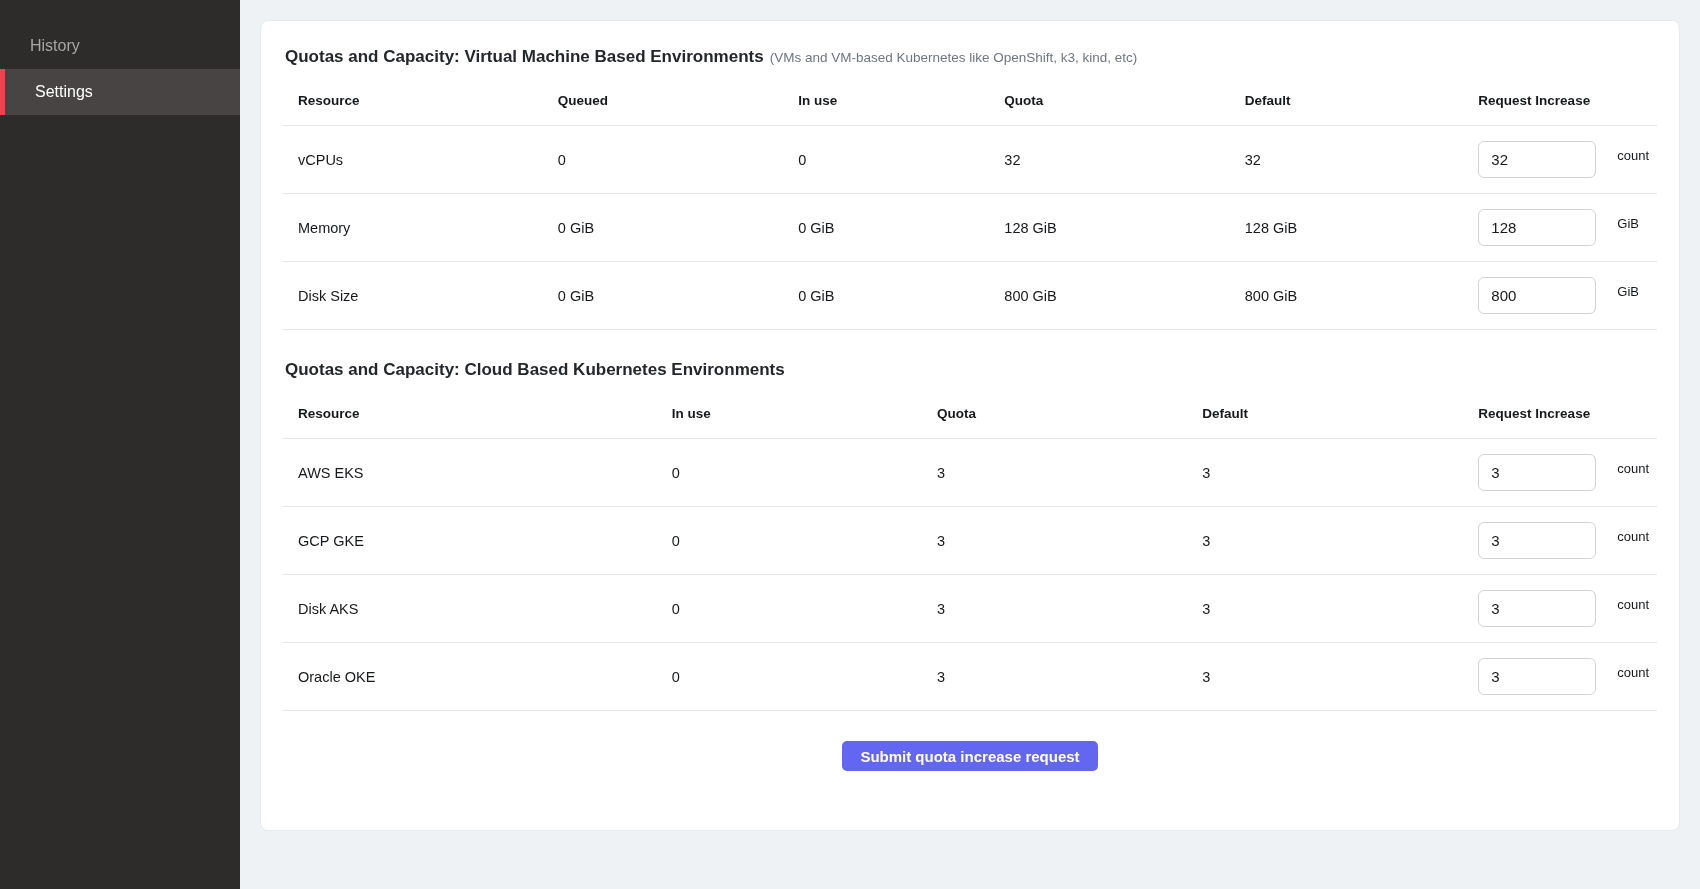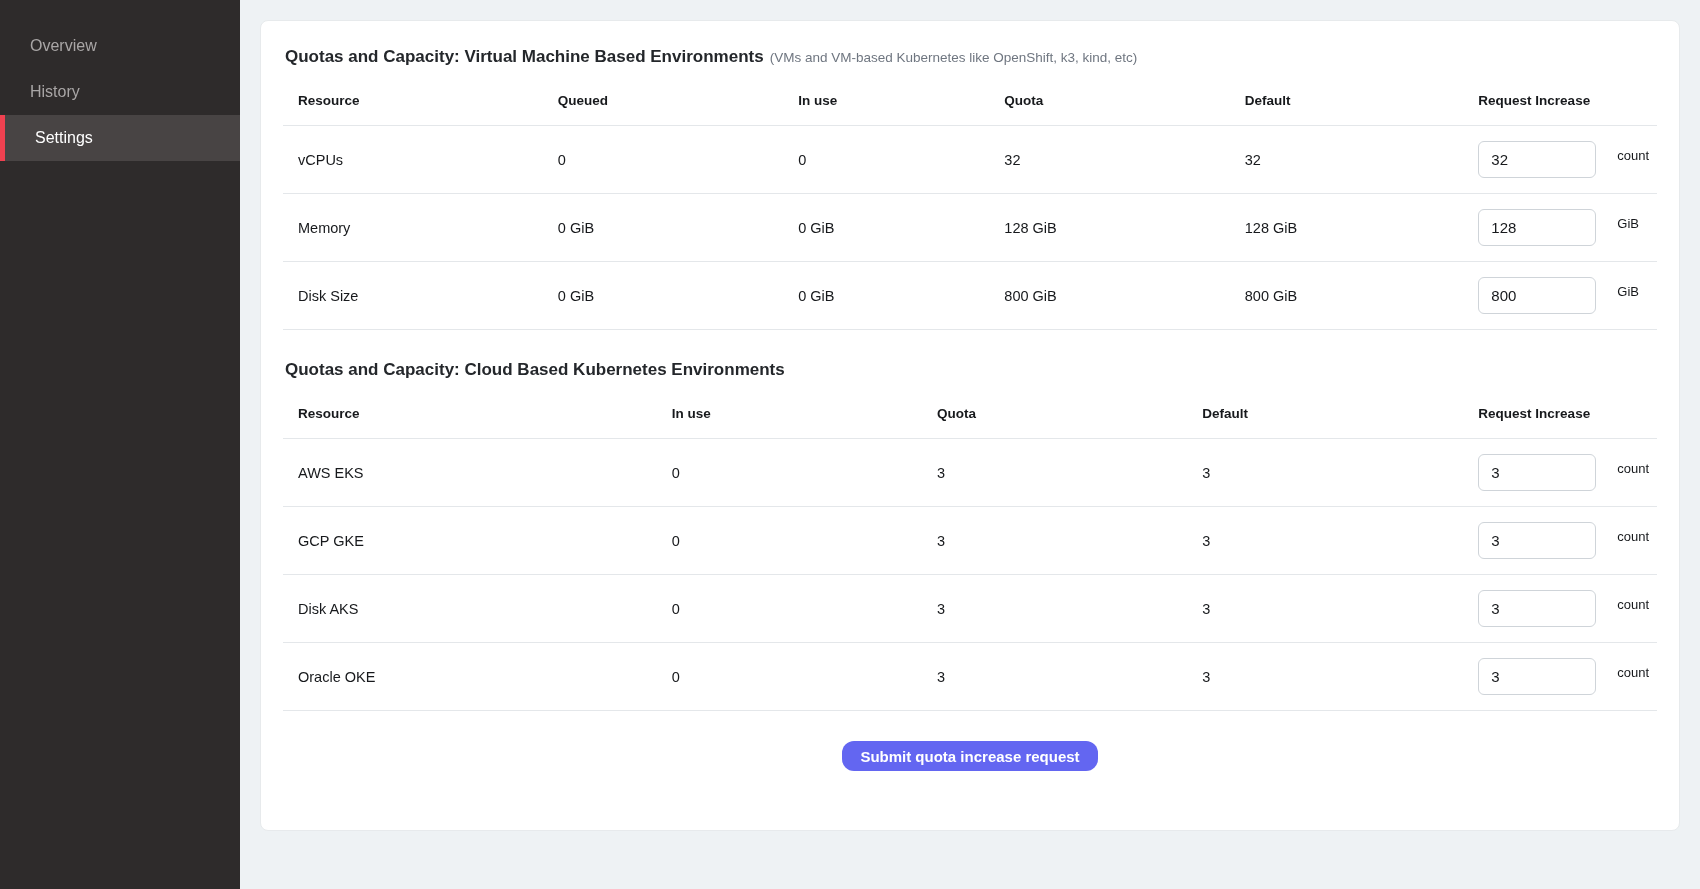--- a/index.html
+++ b/index.html
@@ -130,33 +130,30 @@
     justify-content: center;
     margin-top: 30px;
   }
   .submit-btn {
     background: #6366f1;
     color: #ffffff;
     font-family: "Liberation Sans", "DejaVu Sans", sans-serif;
     font-size: 15px;
     font-weight: 700;
     border: none;
-    border-radius: 12px;
+    border-radius: 5px;
     height: 30px;
     padding: 0 18px;
     cursor: pointer;
   }
 </style>
 </head>
 <body>
 
 <nav class="sidebar">
-  <div class="side-item">
-    <span>Overview</span>
-  </div>
   <div class="side-item">
     <span>History</span>
   </div>
   <div class="side-item active">
     <span>Settings</span>
   </div>
 </nav>
 
 <main class="main">
 

